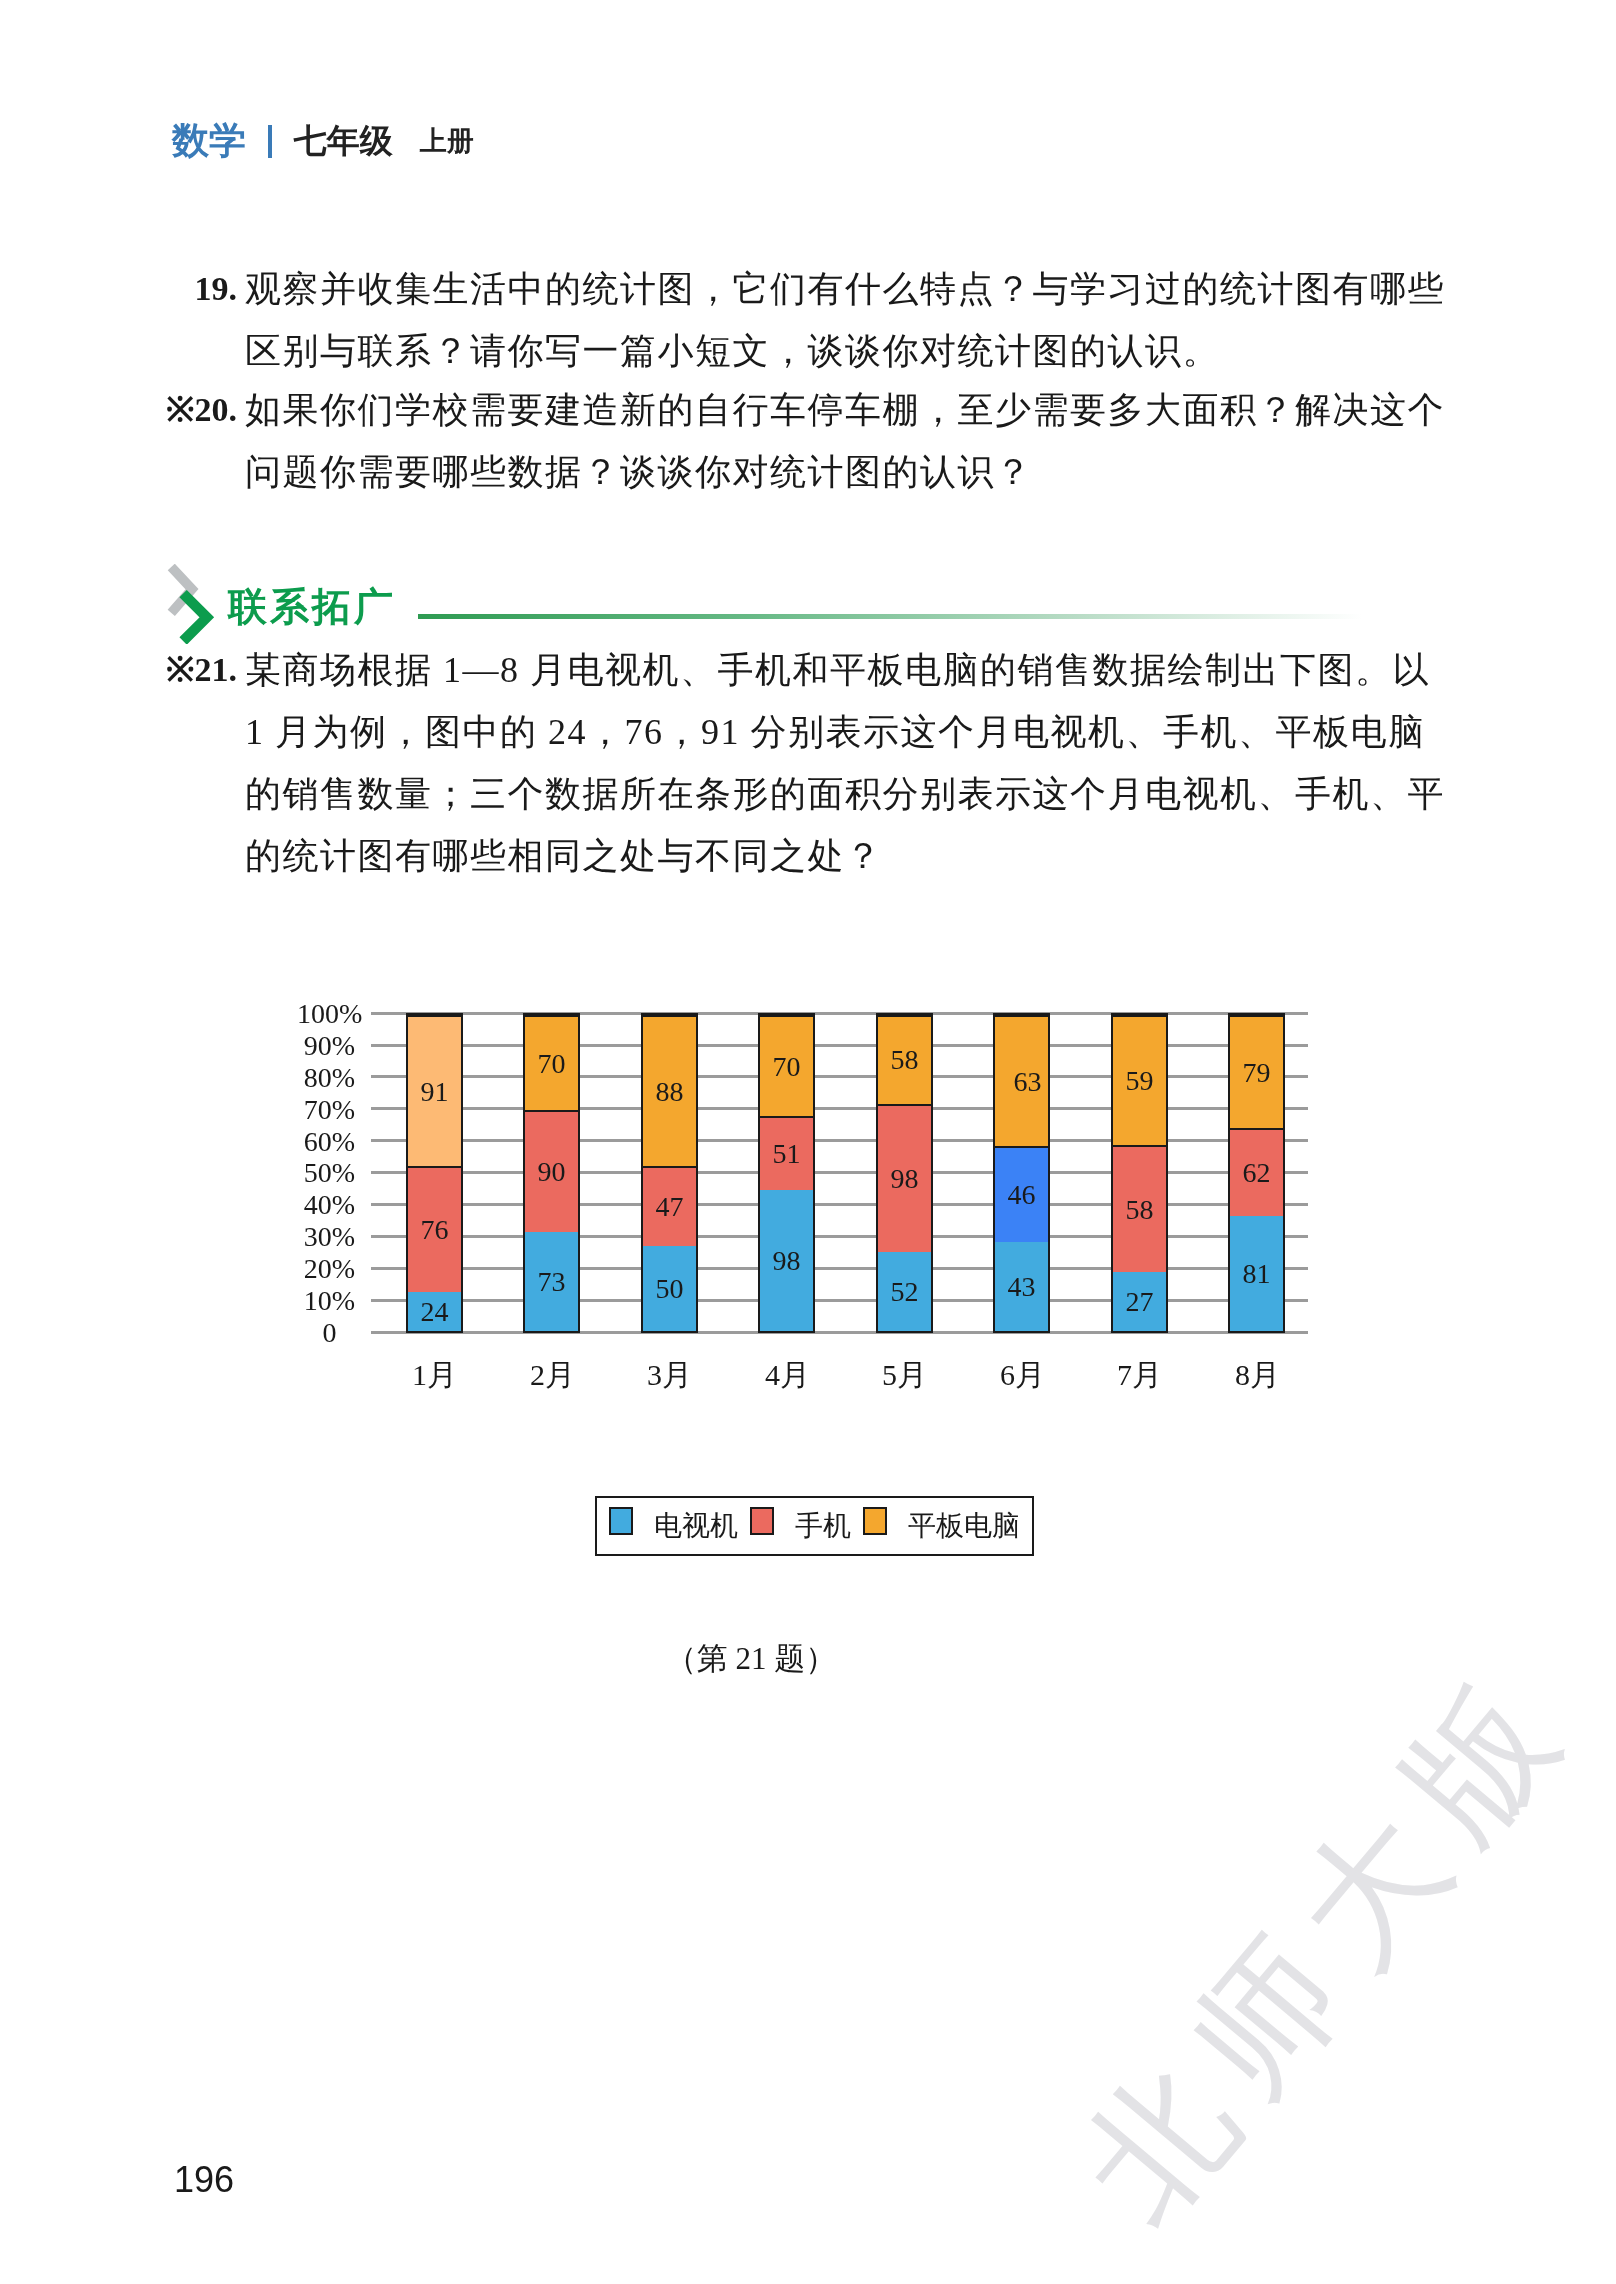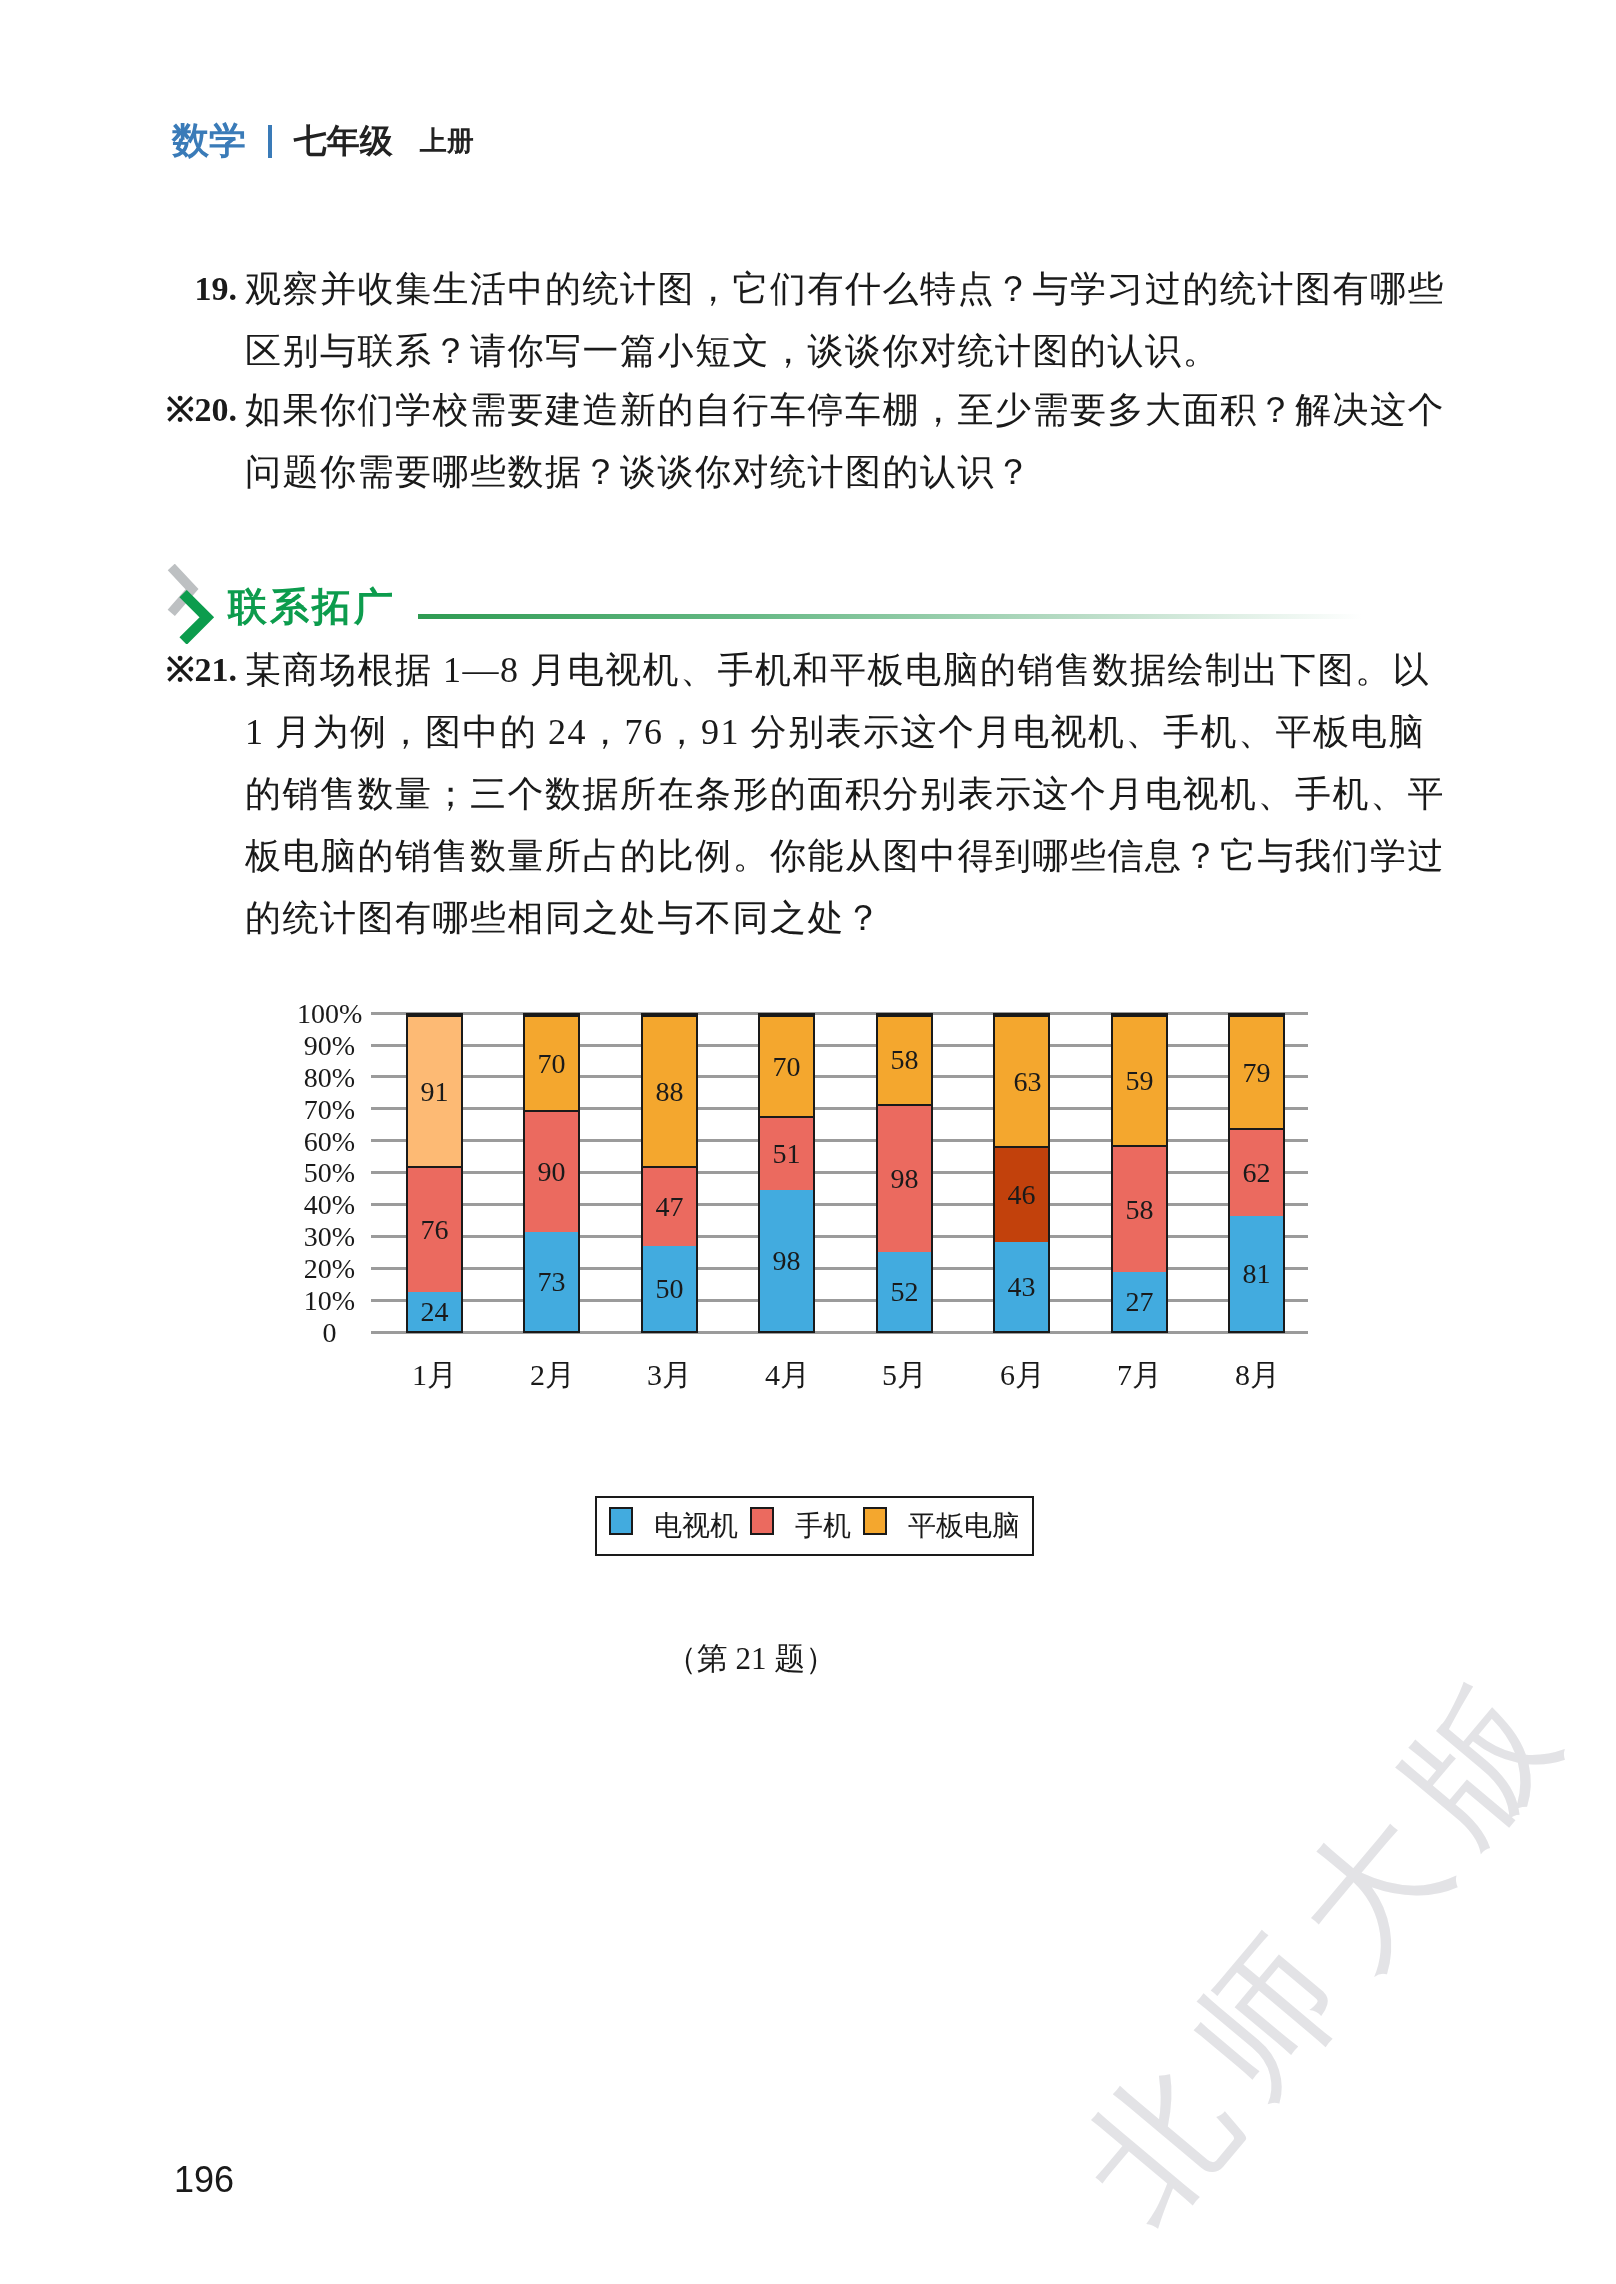--- a/index.html
+++ b/index.html
@@ -90,21 +90,20 @@
   </svg>
   <span class="sectitle">联系拓广</span>
   <div class="grad"></div>
 
   <div class="problem" id="p21">
     <span class="pnum">※21.</span>
     <div>
         <div class="tline">某商场根据 1—8 月电视机、手机和平板电脑的销售数据绘制出下图。以</div>
         <div class="tline">1 月为例，图中的 24，76，91 分别表示这个月电视机、手机、平板电脑</div>
         <div class="tline">的销售数量；三个数据所在条形的面积分别表示这个月电视机、手机、平</div>
-        <div class="tline">板电脑的销售数量所占的比例。你能从图中得到哪些信息？它与我们学过</div>
         <div class="tline">的统计图有哪些相同之处与不同之处？</div>
       </div>
   </div>
 
   <div class="chart">
     <div class="yticks">
         <div class="ytick" style="top: -16.4px;">100%</div>
         <div class="ytick" style="top: 15.6px;">90%</div>
         <div class="ytick" style="top: 48px;">80%</div>
         <div class="ytick" style="top: 80px;">70%</div>
@@ -180,21 +179,21 @@
             <span>98</span>
           </div>
           <div class="seg" style="height: 27.8846%; background: rgb(244, 167, 46);">
             <span>58</span>
           </div>
         </div>
         <div class="bar" style="left: 622px;">
           <div class="seg" style="height: 28.2895%; background: rgb(66, 171, 223);">
             <span>43</span>
           </div>
-          <div class="seg" style="height: 30.2632%; background: #c2410c;">
+          <div class="seg" style="height: 30.2632%; background: #3b82f6;">
             <span>46</span>
           </div>
           <div class="seg" style="height: 41.4474%; background: rgb(244, 167, 46); padding-left: 12px;">
             <span>63</span>
           </div>
         </div>
         <div class="bar" style="left: 740px;">
           <div class="seg" style="height: 18.75%; background: rgb(66, 171, 223);">
             <span>27</span>
           </div>

